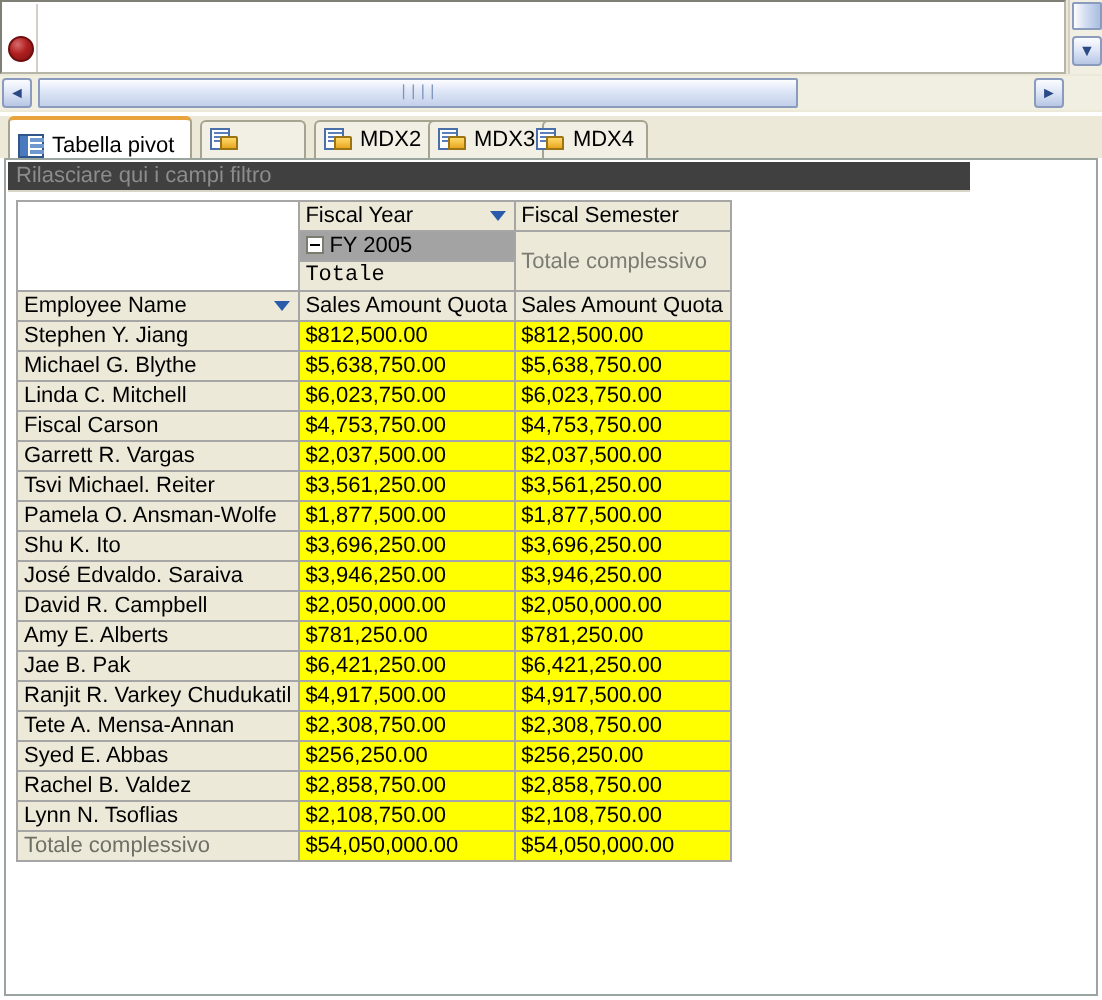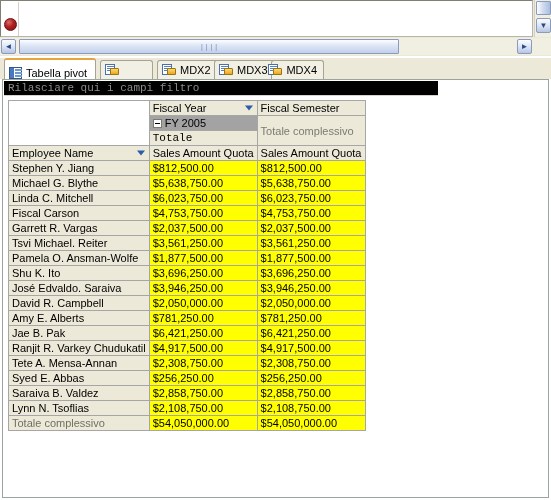--- a/index.html
+++ b/index.html
@@ -234,31 +234,30 @@
     width: 547px;
     height: 419px;
     background: #ffffff;
     border: 1px solid #9aa5a0;
     box-sizing: border-box;
     overflow: hidden;
   }
   .filter-bar {
     position: absolute;
     left: 1px; top: 1px;
-    width: 434px;
+    width: 481px;
     height: 15px;
-    background: #000000;
+    background: #404040;
     border-bottom: 1px solid #d8d4c6;
     box-sizing: border-box;
     color: #8c8c8c;
     font-size: 11px;
     padding-left: 4px;
     line-height: 15px;
     white-space: nowrap;
-    font-family: Liberation Mono, monospace;
   }
 
   table.pivot {
     position: absolute;
     left: 5px; top: 20px;
     border-collapse: collapse;
     font-size: 11px;
     table-layout: fixed;
   }
   table.pivot td, table.pivot th {
@@ -503,21 +502,21 @@
           <td class="row-hdr">Tete A. Mensa-Annan</td>
           <td class="val">$2,308,750.00</td>
           <td class="val">$2,308,750.00</td>
         </tr>
         <tr>
           <td class="row-hdr">Syed E. Abbas</td>
           <td class="val">$256,250.00</td>
           <td class="val">$256,250.00</td>
         </tr>
         <tr>
-          <td class="row-hdr">Saraiva B. Valdez</td>
+          <td class="row-hdr">Rachel B. Valdez</td>
           <td class="val">$2,858,750.00</td>
           <td class="val">$2,858,750.00</td>
         </tr>
         <tr>
           <td class="row-hdr">Lynn N. Tsoflias</td>
           <td class="val">$2,108,750.00</td>
           <td class="val">$2,108,750.00</td>
         </tr>
       </tbody>
     <tbody>

